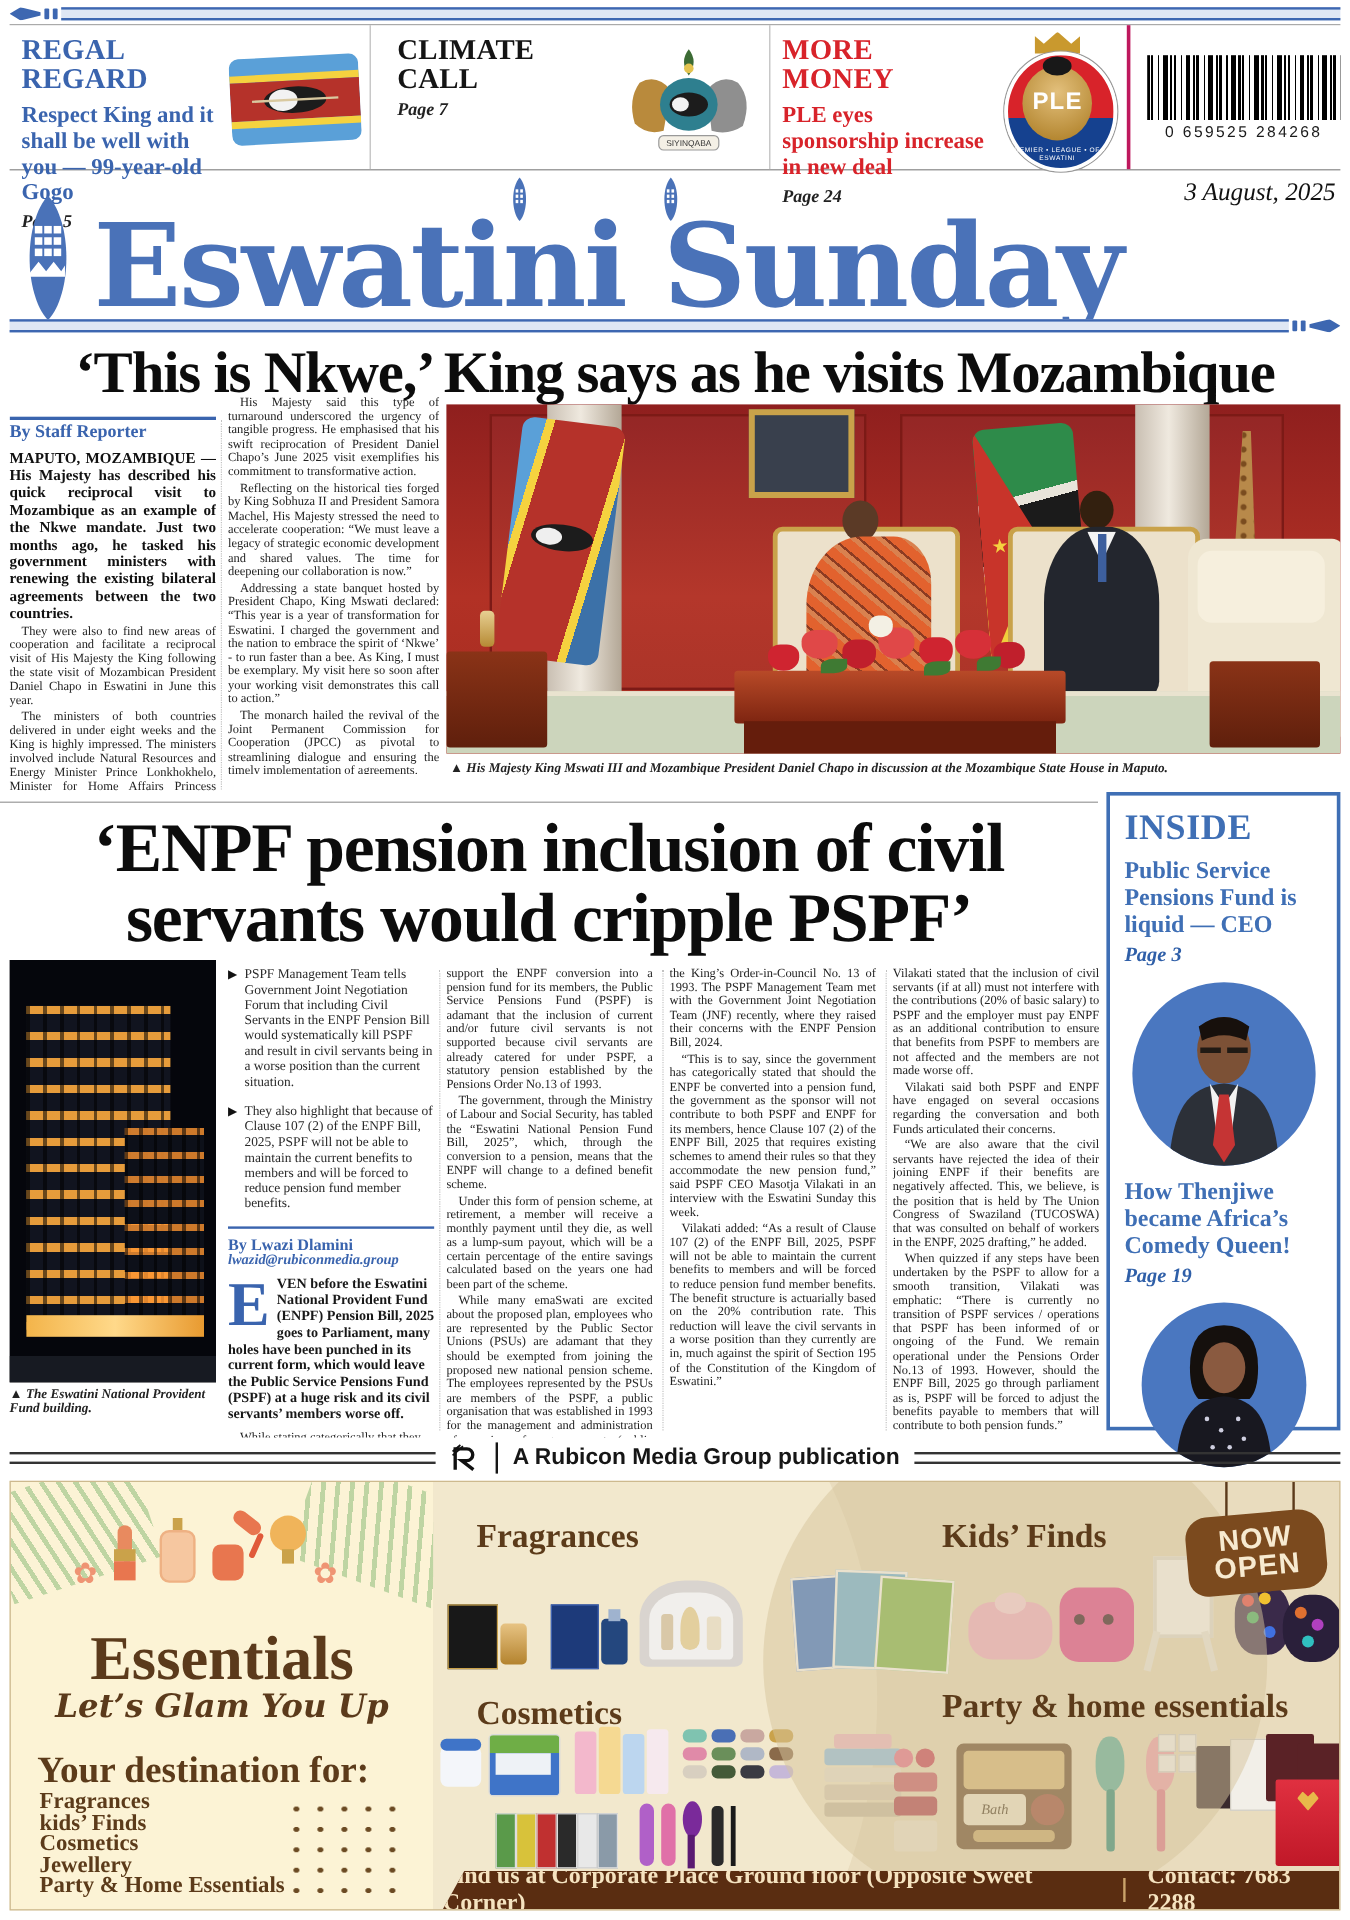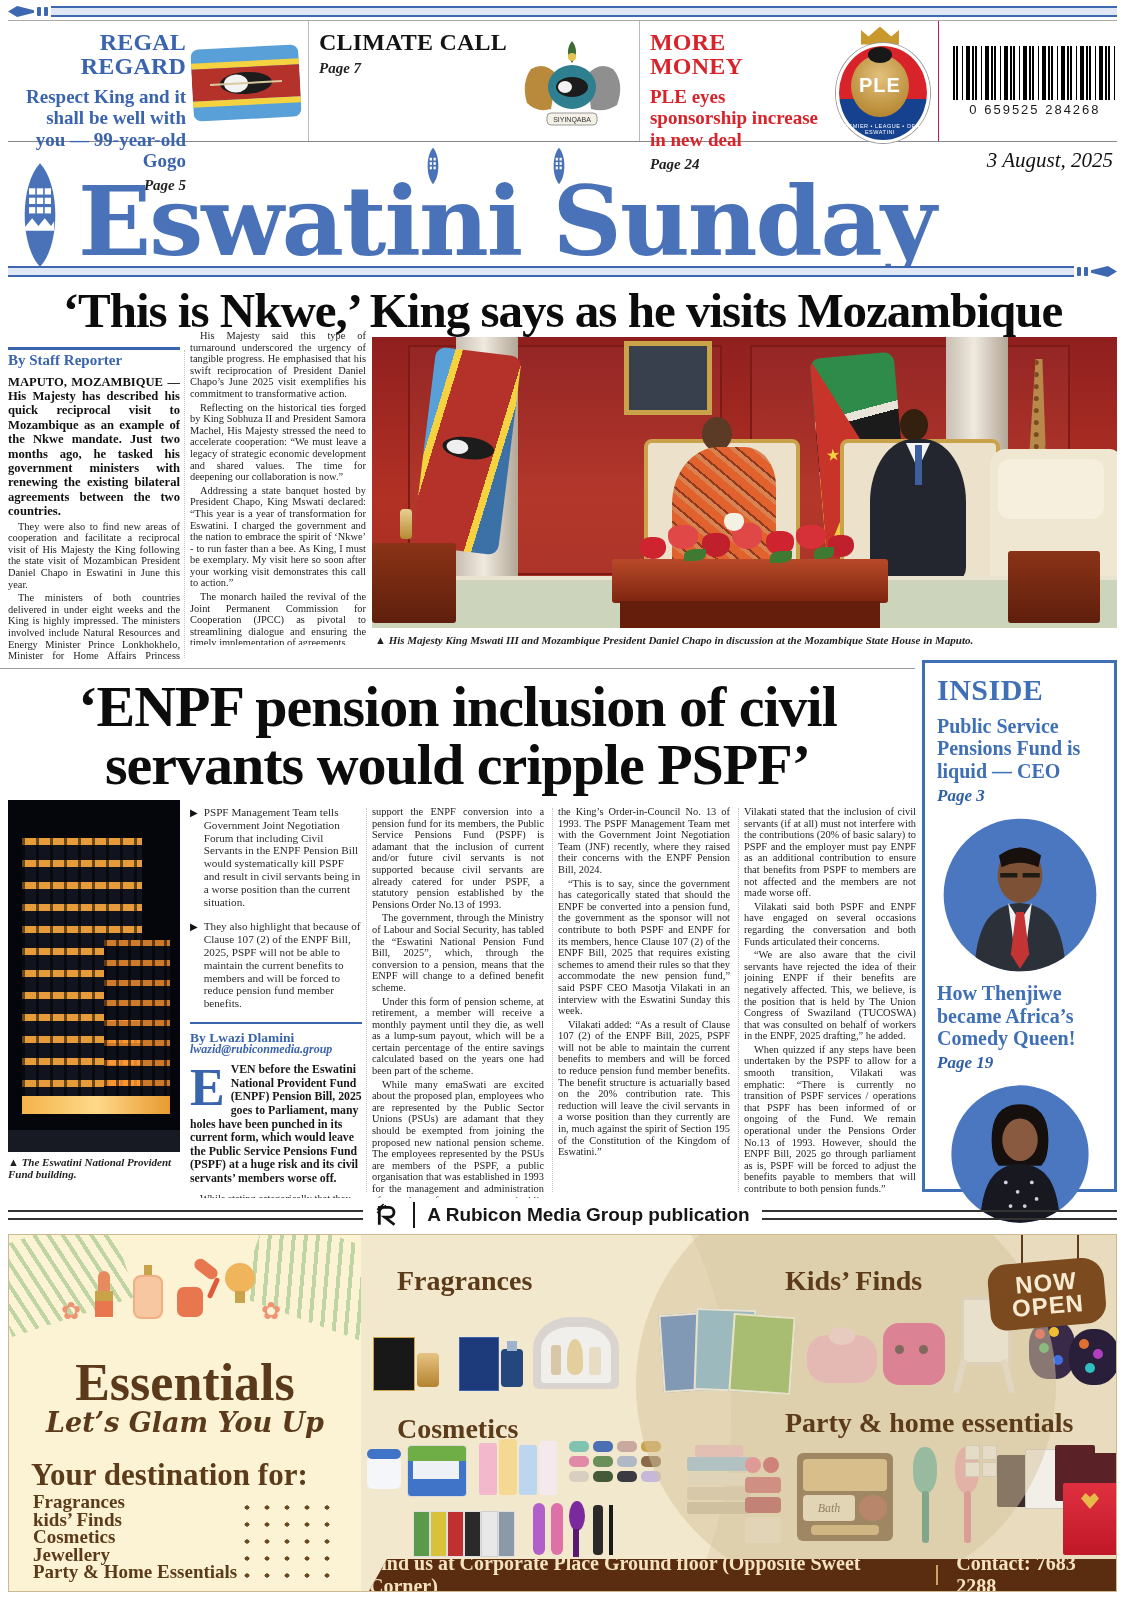--- a/index.html
+++ b/index.html
@@ -153,60 +153,60 @@
 <div class="page">
 
   <div class="abs spear" style="top:6px;left:8px;width:1109px;">
     <div class="head"></div>
     <div class="tick"></div>
     <div class="tick"></div>
     <div class="line"></div>
   </div>
 
   <div class="abs teasers">
-    <div class="tease" style="width:300px;text-align:right;">
+    <div class="tease" style="width:300px;">
       <div class="txt" style="width:178px;">
         <div class="kicker blue">REGAL REGARD</div>
         <div class="thead blue">Respect King and it shall be well with you — 99-year-old Gogo</div>
         <div class="tpage">Page 5</div>
       </div>
       <div class="flagwrap">
         <svg width="108" height="84" viewBox="0 0 108 84">
           <rect x="0" y="6" width="108" height="72" rx="8" fill="#5aa0d8"></rect>
           <rect x="0" y="20" width="108" height="6" fill="#f5d23f"></rect>
           <rect x="0" y="26" width="108" height="32" fill="#b5322a"></rect>
           <rect x="0" y="58" width="108" height="6" fill="#f5d23f"></rect>
           <ellipse cx="54" cy="42" rx="26" ry="11" fill="#1c1c1c"></ellipse>
           <ellipse cx="44" cy="42" rx="12" ry="9" fill="#f2f2f2"></ellipse>
           <rect x="18" y="41" width="72" height="2" fill="#d9c9a0"></rect>
         </svg>
       </div>
     </div>
     <div class="vsep"></div>
     <div class="tease" style="width:332px;">
-      <div class="txt" style="width:190px;">
+      <div class="txt" style="width:190px;margin-left:12px;">
         <div class="kicker ink">CLIMATE CALL</div>
         <div class="tpage">Page 7</div>
       </div>
       <div class="coawrap">
         <svg width="118" height="96" viewBox="0 0 118 96">
           <path d="M18 34 q-10 14 -4 34 q10 10 24 6 l6 -34 q-12 -14 -26 -6 Z" fill="#b98a3c"></path>
           <path d="M100 34 q12 14 4 36 q-12 8 -26 4 l-4 -34 q12 -14 26 -6 Z" fill="#8f8f8f"></path>
           <path d="M59 6 q8 10 0 22 q-8 -12 0 -22 Z" fill="#3c6b34"></path>
           <circle cx="59" cy="22" r="4" fill="#e3c34f"></circle>
           <ellipse cx="59" cy="52" rx="24" ry="22" fill="#2e7f8f"></ellipse>
           <ellipse cx="59" cy="52" rx="16" ry="10" fill="#1c1c1c"></ellipse>
           <ellipse cx="52" cy="52" rx="7" ry="6" fill="#f2f2f2"></ellipse>
           <rect x="34" y="78" width="50" height="12" rx="4" fill="#f4f0e6" stroke="#999"></rect>
           <text x="59" y="87" text-anchor="middle" font-size="7" font-family="Liberation Sans,sans-serif" fill="#333">SIYINQABA</text>
         </svg>
       </div>
     </div>
     <div class="vsep"></div>
-    <div class="tease" style="width:300px;border-right:1px solid #be185d;">
+    <div class="tease" style="width:300px;border-right:3px solid #be185d;">
       <div class="txt" style="width:172px;">
         <div class="kicker red">MORE  MONEY</div>
         <div class="thead red">PLE eyes sponsorship increase in new deal</div>
         <div class="tpage">Page 24</div>
       </div>
       <div class="ple">
         <div class="crown"></div>
         <div class="ring"></div>
         <div class="gold">
           <span class="plelabel">PLE</span>

